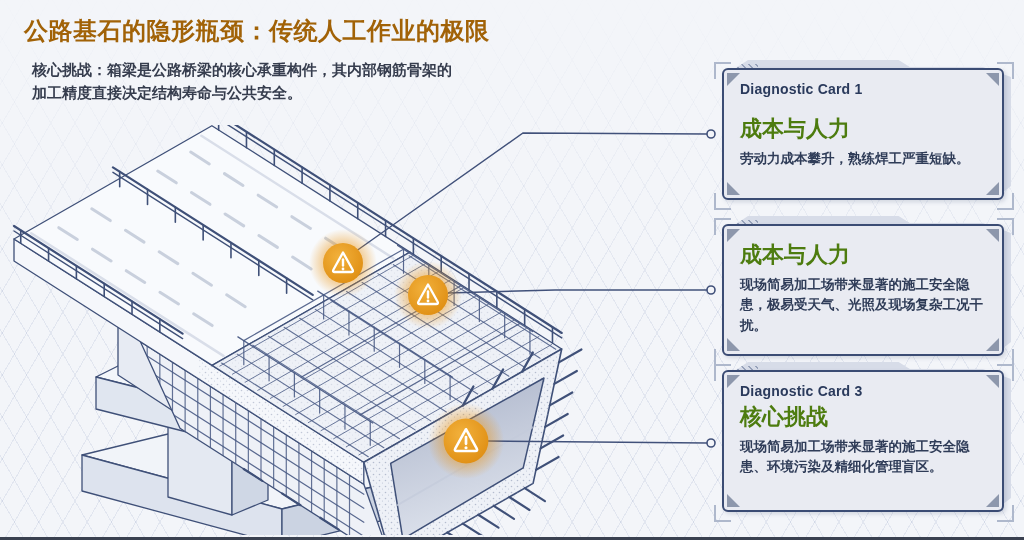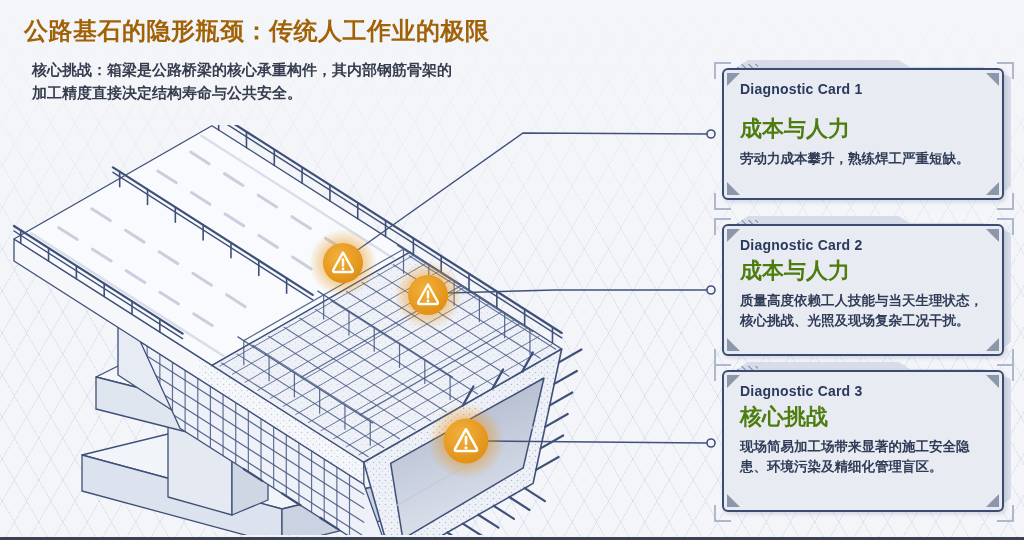--- a/index.html
+++ b/index.html
@@ -337,23 +337,22 @@
   <div class="bk bl"></div>
   <div class="bk br"></div>
   <div class="card-back">
       <div class="hatch"></div>
     </div>
   <div class="card">
     <div class="tri tl"></div>
     <div class="tri tr"></div>
     <div class="tri bl"></div>
     <div class="tri br"></div>
-    <div class="card-label">Diagnostic Card 2</div>
     <div class="card-title">成本与人力</div>
-    <div class="card-body">质量高度依赖工人技能与当天生理状态，核心挑战、光照及现场复杂工况干扰。</div>
+    <div class="card-body">现场简易加工场带来显著的施工安全隐患，极易受天气、光照及现场复杂工况干扰。</div>
   </div>
 </div>
 
 <div class="card-group" id="card-group-3">
   <div class="bk tl"></div>
   <div class="bk tr"></div>
   <div class="bk bl"></div>
   <div class="bk br"></div>
   <div class="card-back">
       <div class="hatch"></div>

